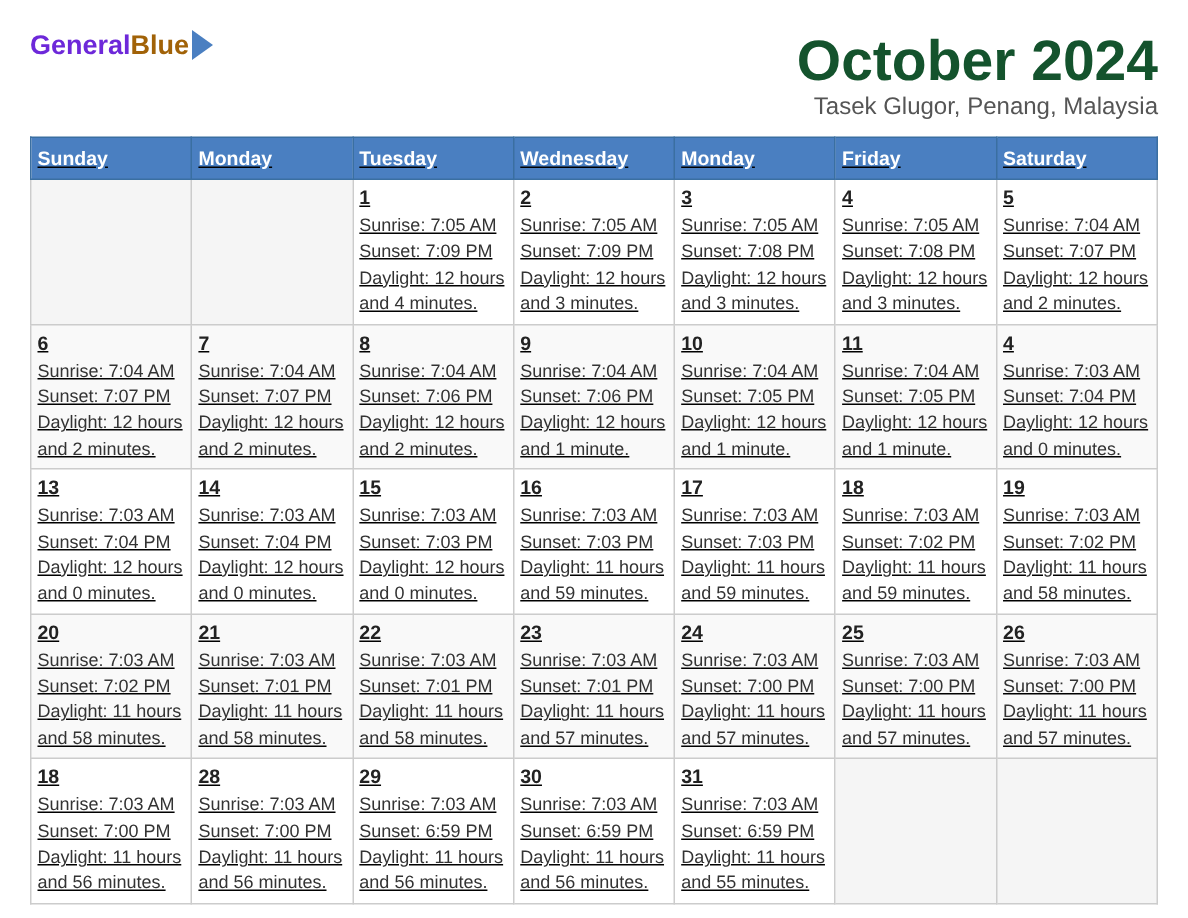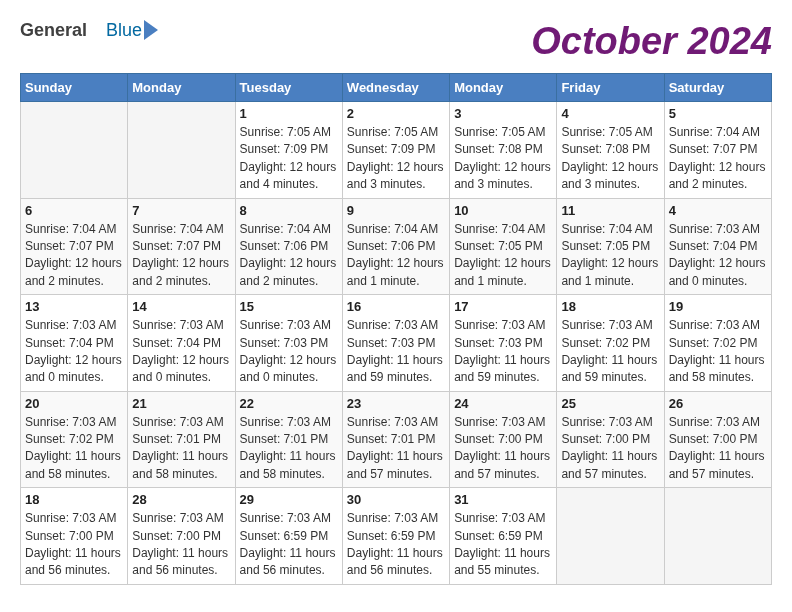--- a/index.html
+++ b/index.html
@@ -21,54 +21,53 @@
       flex-direction: column;
       align-items: flex-start;
     }
     .logo-text {
       display: flex;
       align-items: center;
     }
     .logo-general {
       font-size: 18px;
       font-weight: bold;
-      color: #404040;
+      color: #6d28d9;
     }
     .logo-blue {
       font-size: 18px;
-      font-weight: normal;
-      color: #0369a1;
-      padding-left: 19px;
+      font-weight: bold;
+      color: #a16207;
     }
     .logo-arrow {
       width: 0;
       height: 0;
       border-top: 10px solid transparent;
       border-bottom: 10px solid transparent;
       border-left: 14px solid #4a7fc1;
       margin-left: 2px;
       margin-top: -2px;
     }
     .title-section {
       text-align: right;
     }
     .month-title {
       font-size: 38px;
       font-weight: bold;
-      color: #701a75;
-      font-style: italic;
+      color: #14532d;
     }
     .location {
       font-size: 16px;
       color: #555;
     }
     table {
       width: 100%;
       border-collapse: collapse;
       font-size: 11px;
+      text-decoration: underline;
     }
     thead tr th {
       background-color: #4a7fc1;
       color: white;
       padding: 6px 4px;
       text-align: left;
       font-size: 13px;
       font-weight: bold;
       border: 1px solid #3a6fa1;
     }
@@ -105,20 +104,21 @@
 <div class="header">
   <div class="logo">
     <div class="logo-text">
       <span class="logo-general">General</span>
       <span class="logo-blue">Blue</span>
       <div class="logo-arrow"></div>
     </div>
   </div>
   <div class="title-section">
     <div class="month-title">October 2024</div>
+    <div class="location">Tasek Glugor, Penang, Malaysia</div>
   </div>
 </div>
 
 <table>
   <thead>
     <tr>
     <th>Sunday</th>
         <th>Monday</th>
         <th>Tuesday</th>
         <th>Wednesday</th>

